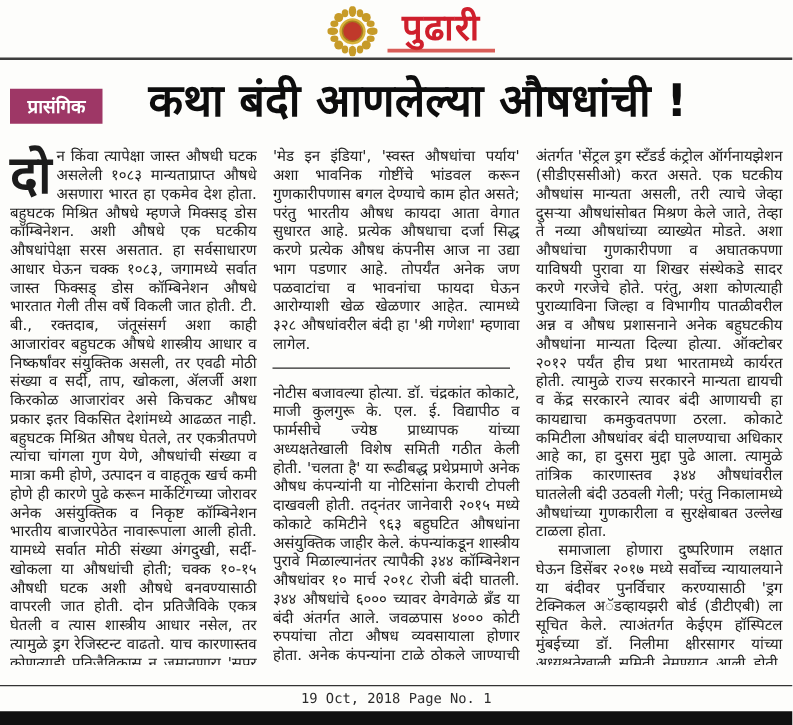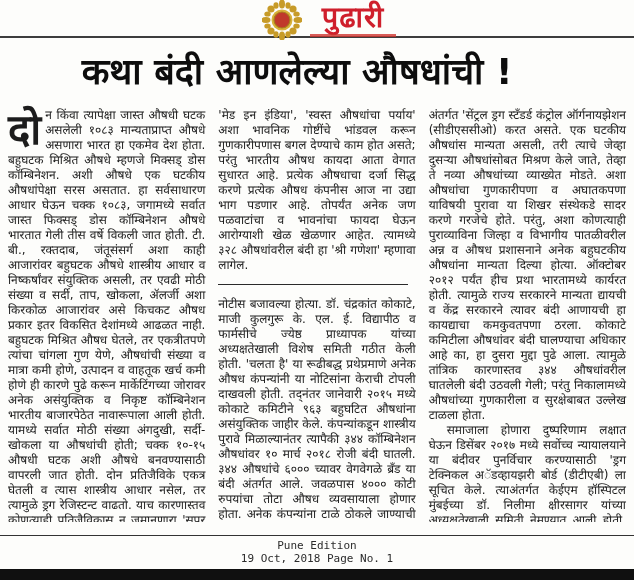--- a/index.html
+++ b/index.html
@@ -6,21 +6,21 @@
   html, body { width: 634px; height: 580px; }
   body {
     font-family: "DejaVu Sans", "Liberation Sans", sans-serif;
     background: #fdfdfb;
     color: #1c1c1c;
     position: relative;
     overflow: hidden;
   }
   
   .masthead {
-    height: 38px;
+    height: 48px;
     display: flex;
     align-items: center;
     justify-content: center;
     gap: 8px;
     border-bottom: 2px solid #3d3d3d;
     padding-top: 3px;
     padding-left: 24px;
   }
   .emblem { width: 40px; height: 40px; flex: 0 0 auto; }
   .masthead-title-wrap { display: flex; flex-direction: column; align-items: center; }
@@ -139,20 +139,21 @@
       <circle cx="20" cy="20" r="8" fill="none" stroke="#a87f1d" stroke-width="1.2"></circle>
     </svg>
   </span>
   <span class="masthead-title-wrap">
     <span class="masthead-title">पुढारी</span>
     <span class="masthead-tagline-strip"></span>
   </span>
 </header>
 
 <div class="headline-row">
+  <span class="kicker-badge">प्रासंगिक</span>
   <h1 class="headline">कथा बंदी आणलेल्या औषधांची !</h1>
 </div>
 
 <main class="article-body">
 
   <div class="col">
     <p class="para"><span class="dropcap">दो</span><span>न किंवा त्यापेक्षा जास्त औषधी घटक असलेली १०८३ मान्यताप्राप्त औषधे असणारा भारत हा एकमेव देश होता. बहुघटक मिश्रित औषधे म्हणजे मिक्सड् डोस कॉम्बिनेशन. अशी औषधे एक घटकीय औषधांपेक्षा सरस असतात. हा सर्वसाधारण आधार घेऊन चक्क १०८३, जगामध्ये सर्वात जास्त फिक्सड् डोस कॉम्बिनेशन औषधे भारतात गेली तीस वर्षे विकली जात होती. टी. बी., रक्तदाब, जंतूसंसर्ग अशा काही आजारांवर बहुघटक औषधे शास्त्रीय आधार व निष्कर्षांवर संयुक्तिक असली, तर एवढी मोठी संख्या व सर्दी, ताप, खोकला, ॲलर्जी अशा किरकोळ आजारांवर असे किचकट औषध प्रकार इतर विकसित देशांमध्ये आढळत नाही. बहुघटक मिश्रित औषध घेतले, तर एकत्रीतपणे त्यांचा चांगला गुण येणे, औषधांची संख्या व मात्रा कमी होणे, उत्पादन व वाहतूक खर्च कमी होणे ही कारणे पुढे करून मार्केटिंगच्या जोरावर अनेक असंयुक्तिक व निकृष्ट कॉम्बिनेशन भारतीय बाजारपेठेत नावारूपाला आली होती. यामध्ये सर्वात मोठी संख्या अंगदुखी, सर्दी-खोकला या औषधांची होती; चक्क १०-१५ औषधी घटक अशी औषधे बनवण्यासाठी वापरली जात होती. दोन प्रतिजैविके एकत्र घेतली व त्यास शास्त्रीय आधार नसेल, तर त्यामुळे ड्रग रेजिस्टन्ट वाढतो. याच कारणास्तव कोणत्याही प्रतिजैविकास न जुमानणारा 'सुपर बग' भारताच्या नावावर नोंदला गेला आहे.</span></p>
 
   </div>
 
@@ -166,17 +167,16 @@
   <div class="col">
     <p class="para">अंतर्गत 'सेंट्रल ड्रग स्टँडर्ड कंट्रोल ऑर्गनायझेशन (सीडीएससीओ) करत असते. एक घटकीय औषधांस मान्यता असली, तरी त्याचे जेव्हा दुसऱ्या औषधांसोबत मिश्रण केले जाते, तेव्हा ते नव्या औषधांच्या व्याख्येत मोडते. अशा औषधांचा गुणकारीपणा व अघातकपणा याविषयी पुरावा या शिखर संस्थेकडे सादर करणे गरजेचे होते. परंतु, अशा कोणत्याही पुराव्याविना जिल्हा व विभागीय पातळीवरील अन्न व औषध प्रशासनाने अनेक बहुघटकीय औषधांना मान्यता दिल्या होत्या. ऑक्टोबर २०१२ पर्यंत हीच प्रथा भारतामध्ये कार्यरत होती. त्यामुळे राज्य सरकारने मान्यता द्यायची व केंद्र सरकारने त्यावर बंदी आणायची हा कायद्याचा कमकुवतपणा ठरला. कोकाटे कमिटीला औषधांवर बंदी घालण्याचा अधिकार आहे का, हा दुसरा मुद्दा पुढे आला. त्यामुळे तांत्रिक कारणास्तव ३४४ औषधांवरील घातलेली बंदी उठवली गेली; परंतु निकालामध्ये औषधांच्या गुणकारीला व सुरक्षेबाबत उल्लेख टाळला होता.</p>
     <p class="para indent">समाजाला होणारा दुष्परिणाम लक्षात घेऊन डिसेंबर २०१७ मध्ये सर्वोच्च न्यायालयाने या बंदीवर पुनर्विचार करण्यासाठी 'ड्रग टेक्निकल अॅडव्हायझरी बोर्ड (डीटीएबी) ला सूचित केले. त्याअंतर्गत केईएम हॉस्पिटल मुंबईच्या डॉ. निलीमा क्षीरसागर यांच्या अध्यक्षतेखाली समिती नेमण्यात आली होती. या कमिटीने ३४४ औषधांपैकी ३२८ औषधांवर बंदी चालू ठेवण्याचे सुचवले व त्यास आरोग्य मंत्रालयाने या आठवड्यात मान्य केले आहे. योगायोगाने डॉ. कोकाटे व डॉ. क्षीरसागर मराठी मातीतील आहेत. डॉ. क्षीरसागर या नॅशनल चेअर ऑफ क्लिनिकल फार्माकोलॉजी या मोठ्या पदावर काम करीत आहेत.</p>
 
   </div>
 
 </main>
 
 <footer class="footer">
   <div class="footer-text">
-    <div>Pune Edition</div>
     <div>19 Oct, 2018 Page No. 1</div>
   </div>
   <div class="footer-bar"></div>
 </footer>
 
 </body></html>

